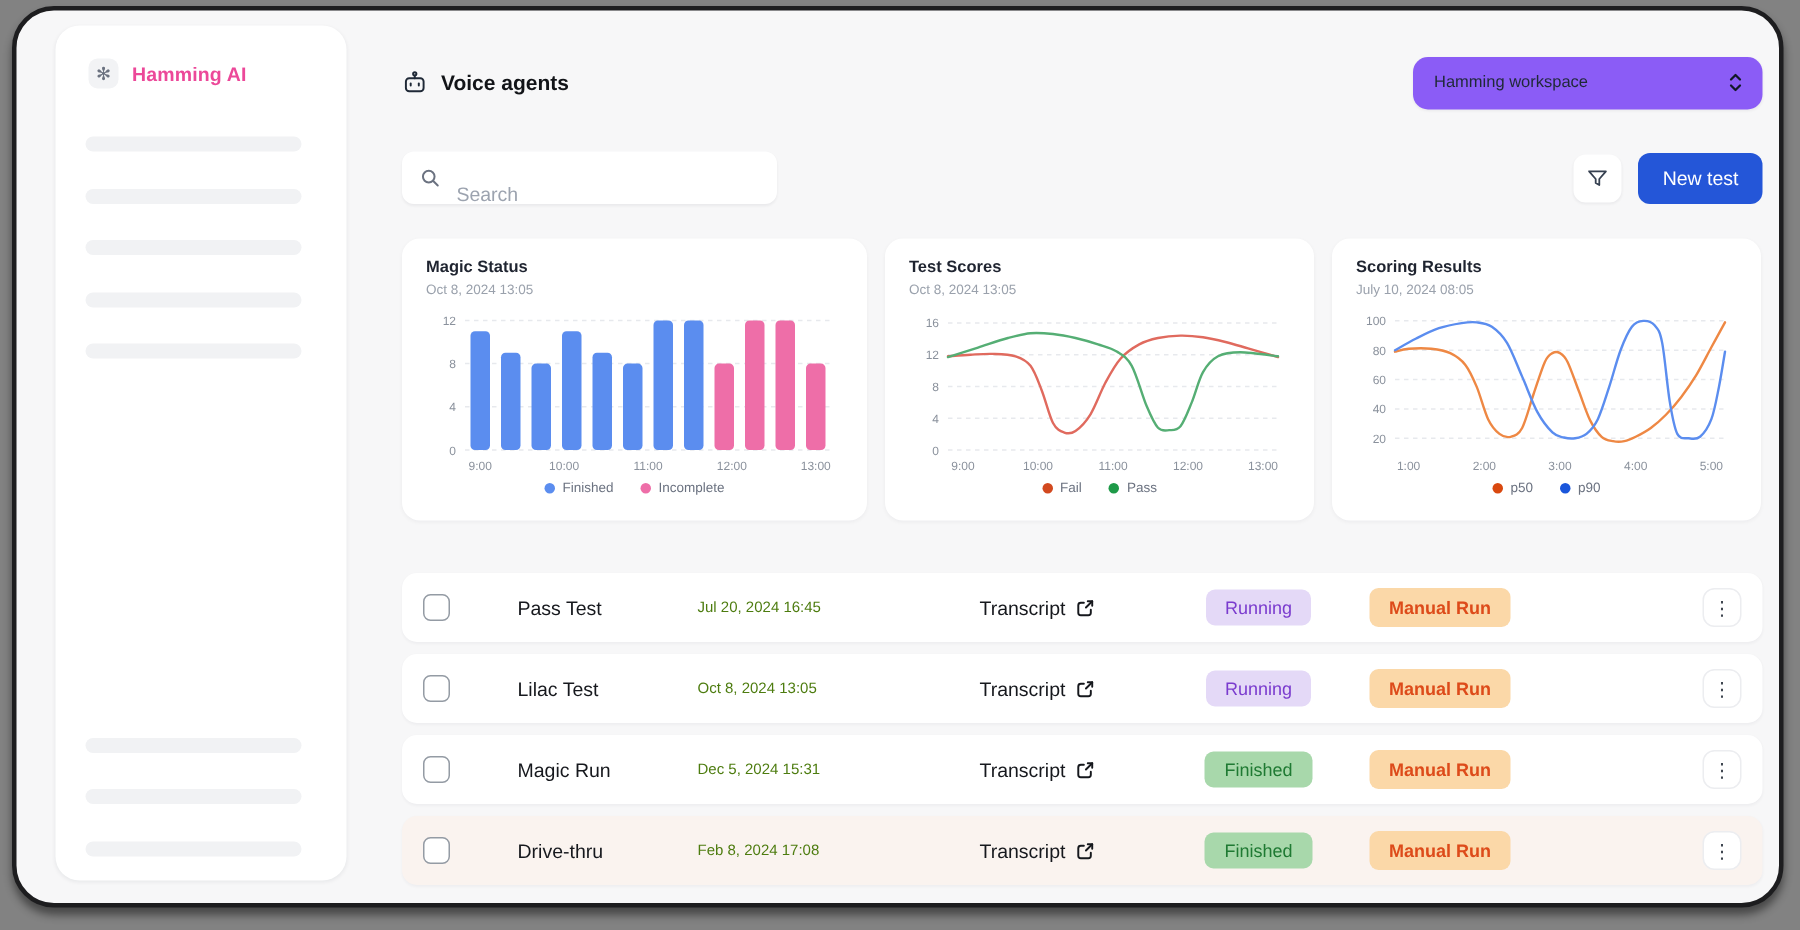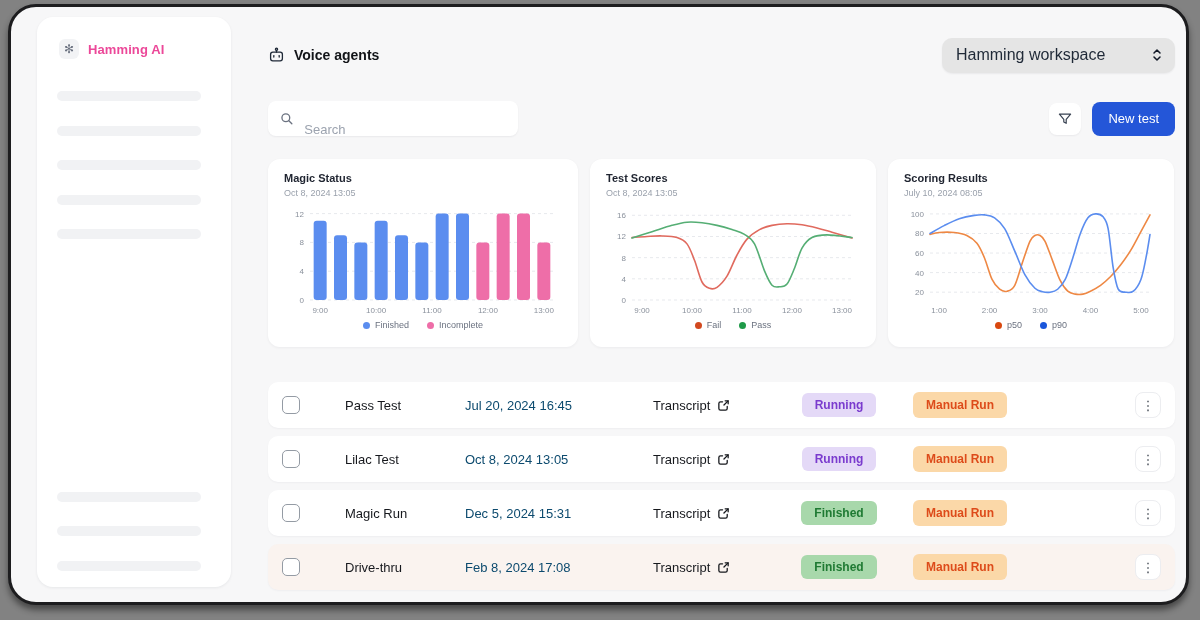--- a/index.html
+++ b/index.html
@@ -22,23 +22,23 @@
   .brand{display:flex;align-items:center;gap:9px;padding:22px 0 0 22px;}
   .brand-icon{width:20px;height:20px;border-radius:6px;background:#F2F3F5;
     display:flex;align-items:center;justify-content:center;font-size:12px;color:#6B7280;}
   .brand-name{font-size:13px;font-weight:700;color:#ec4899;letter-spacing:.1px;}
   .skel{position:absolute;left:20px;width:144px;height:10px;border-radius:5px;background:#F1F2F4;}
   
   .main{position:absolute;left:257px;top:12px;width:907px;}
   .header-row{display:flex;align-items:center;height:36px;margin-top:18px;}
   .page-title{display:flex;align-items:center;gap:9px;font-size:14px;font-weight:700;color:#121418;}
   .workspace{
-    margin-left:auto;width:233px;height:35px;background:#e5e5e5;border-radius:10px;
+    margin-left:auto;width:233px;height:35px;background:#8b5cf6;border-radius:10px;
     display:flex;align-items:center;padding:0 12px 0 14px;box-sizing:border-box;
-    font-size:16px;color:#1F2937;box-shadow:0 1px 2px rgba(15,23,42,.06);cursor:pointer;
+    font-size:11px;color:#1F2937;box-shadow:0 1px 2px rgba(15,23,42,.06);cursor:pointer;
   }
   .workspace .chev{margin-left:auto;display:flex;}
   .toolbar{display:flex;align-items:center;margin-top:28px;height:35px;}
   .search{
     width:250px;height:35px;background:#fff;border-radius:8px;display:flex;align-items:center;
     padding:0 12px;box-sizing:border-box;gap:9px;box-shadow:0 1px 2px rgba(15,23,42,.06);
   }
   .search input{border:none;outline:none;font-size:13px;color:#374151;width:100%;background:transparent;font-family:"Liberation Sans",sans-serif;margin-top:21px;}
   .search input::placeholder{color:#9CA3AF;}
   .filter-btn{
@@ -62,25 +62,25 @@
   .legend-item{display:flex;align-items:center;gap:5px;}
   .legend .dot{width:7px;height:7px;border-radius:50%;display:inline-block;}
   .legend-label{font-size:9px;color:#6B7280;}
   
   .table{margin-top:35px;}
   .trow{height:46px;border-radius:10px;background:#fff;margin-bottom:8px;display:flex;align-items:center;
     box-shadow:0 1px 2px rgba(15,23,42,.04);}
   .trow.hl{background:#FAF3EF;}
   .cb{width:18px;height:18px;border:1.5px solid #949BA4;border-radius:5px;margin-left:14px;background:#fff;box-sizing:border-box;cursor:pointer;flex:none;}
   .c-name{margin-left:45px;width:120px;font-size:13px;color:#16181D;}
-  .c-date{width:165px;font-size:13px;color:#0c4a6e;}
+  .c-date{width:165px;font-size:10px;color:#4d7c0f;}
   .c-link{margin-left:23px;width:130px;display:flex;align-items:center;gap:7px;font-size:13px;color:#16181D;cursor:pointer;}
   .c-status{width:112px;display:flex;justify-content:center;}
   .c-action{width:130px;display:flex;justify-content:center;}
-  .badge{font-size:12px;font-weight:700;padding:5px 13px;border-radius:6px;}
+  .badge{font-size:12px;font-weight:400;padding:5px 13px;border-radius:6px;}
   .manual{font-size:12px;font-weight:600;padding:6px 13px;border-radius:6px;border:none;cursor:pointer;font-family:"Liberation Sans",sans-serif;}
   .spacer{flex:1;}
   .kebab{width:26px;height:26px;margin-right:14px;border-radius:8px;border:1px solid #ECEDF0;background:transparent;
     color:#3F4650;font-size:13px;line-height:1;display:flex;align-items:center;justify-content:center;cursor:pointer;}
   .trow.hl .kebab{background:#fff;}
 </style>
 </head>
 <body>
 
 <div class="window">

